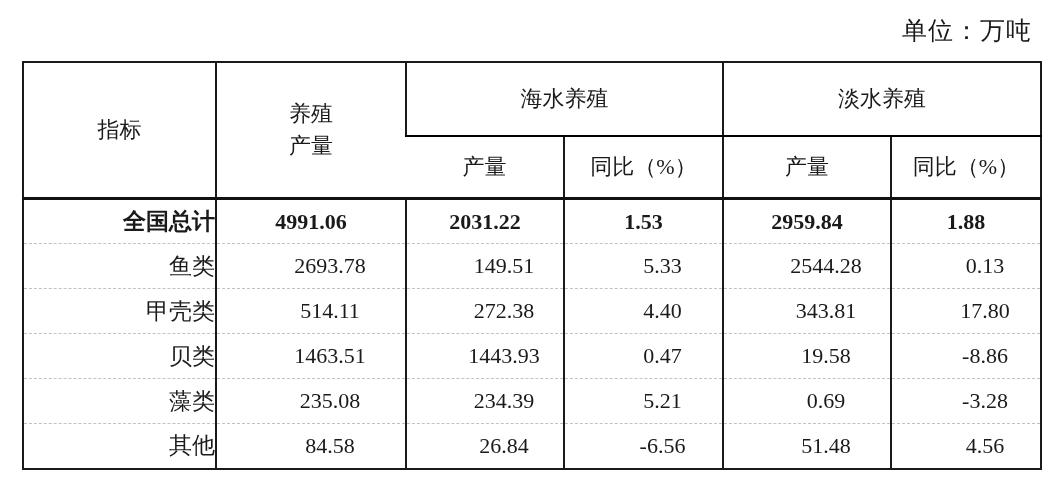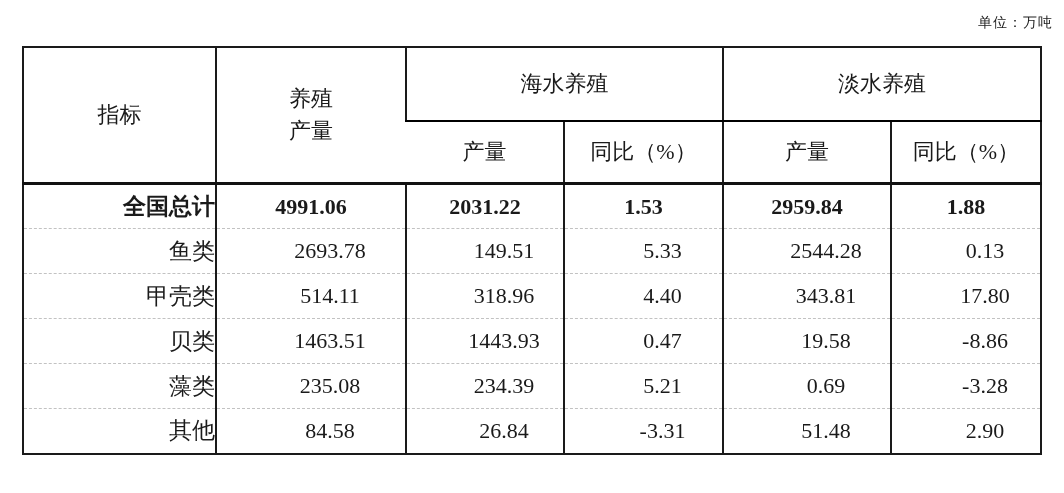--- a/index.html
+++ b/index.html
@@ -7,22 +7,22 @@
     width: 1064px;
     height: 493px;
     background: #ffffff;
     font-family: "Liberation Serif", "DejaVu Serif", serif;
     color: #1a1a1a;
     overflow: hidden;
     box-sizing: border-box;
   }
   .unit-label {
     text-align: right;
-    padding: 14px 11px 0 0;
-    font-size: 14px;
+    padding: 14px 32px 0 0;
+    font-size: 25px;
     letter-spacing: 1px;
   }
   table.data-table {
     border-collapse: collapse;
     table-layout: fixed;
     width: 1018px;
     margin: 14px 0 0 22px;
     border: 2px solid #1a1a1a;
   }
   .data-table th, .data-table td {
@@ -95,21 +95,21 @@
         <th class="row-label">鱼类</th>
         <td>2693.78</td>
         <td>149.51</td>
         <td>5.33</td>
         <td>2544.28</td>
         <td>0.13</td>
       </tr>
       <tr>
         <th class="row-label">甲壳类</th>
         <td>514.11</td>
-        <td>318.96</td>
+        <td>272.38</td>
         <td>4.40</td>
         <td>343.81</td>
         <td>17.80</td>
       </tr>
       <tr>
         <th class="row-label">贝类</th>
         <td>1463.51</td>
         <td>1443.93</td>
         <td>0.47</td>
         <td>19.58</td>
@@ -120,20 +120,20 @@
         <td>235.08</td>
         <td>234.39</td>
         <td>5.21</td>
         <td>0.69</td>
         <td>-3.28</td>
       </tr>
       <tr>
         <th class="row-label">其他</th>
         <td>84.58</td>
         <td>26.84</td>
-        <td>-3.31</td>
+        <td>-6.56</td>
         <td>51.48</td>
-        <td>2.90</td>
+        <td>4.56</td>
       </tr>
     </tbody>
   </table>
 
 </div>
 
 </body></html>

